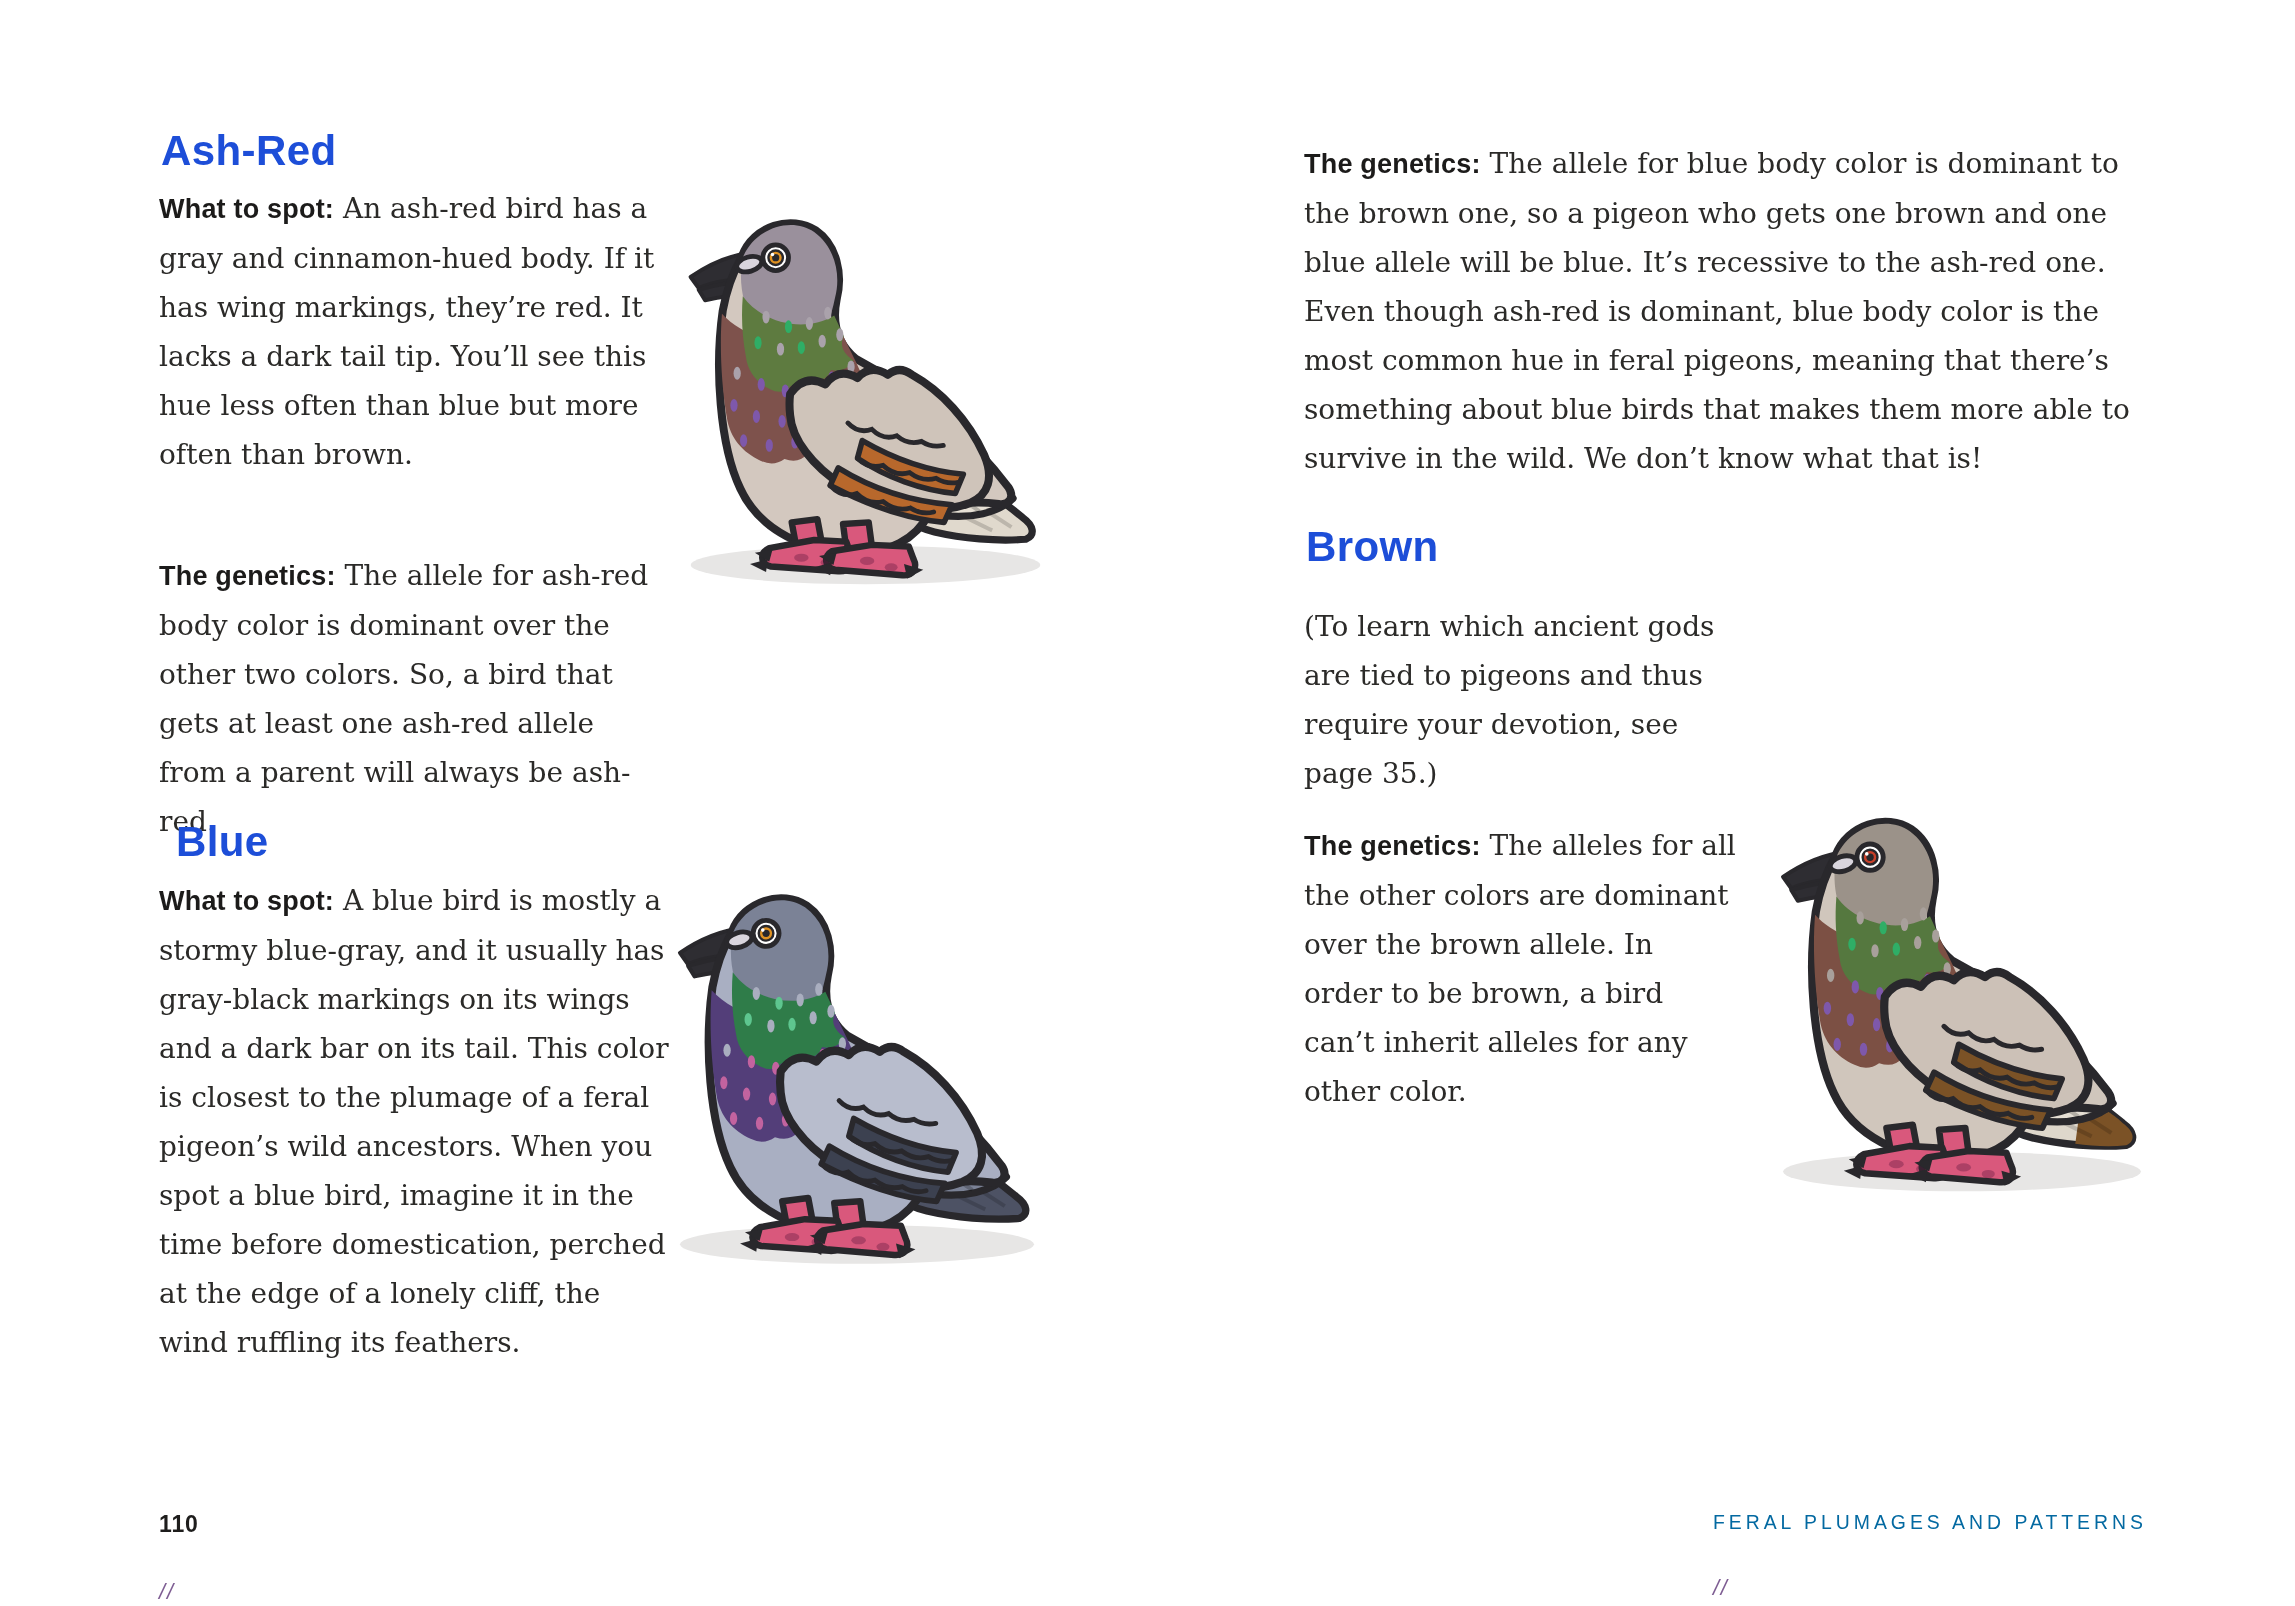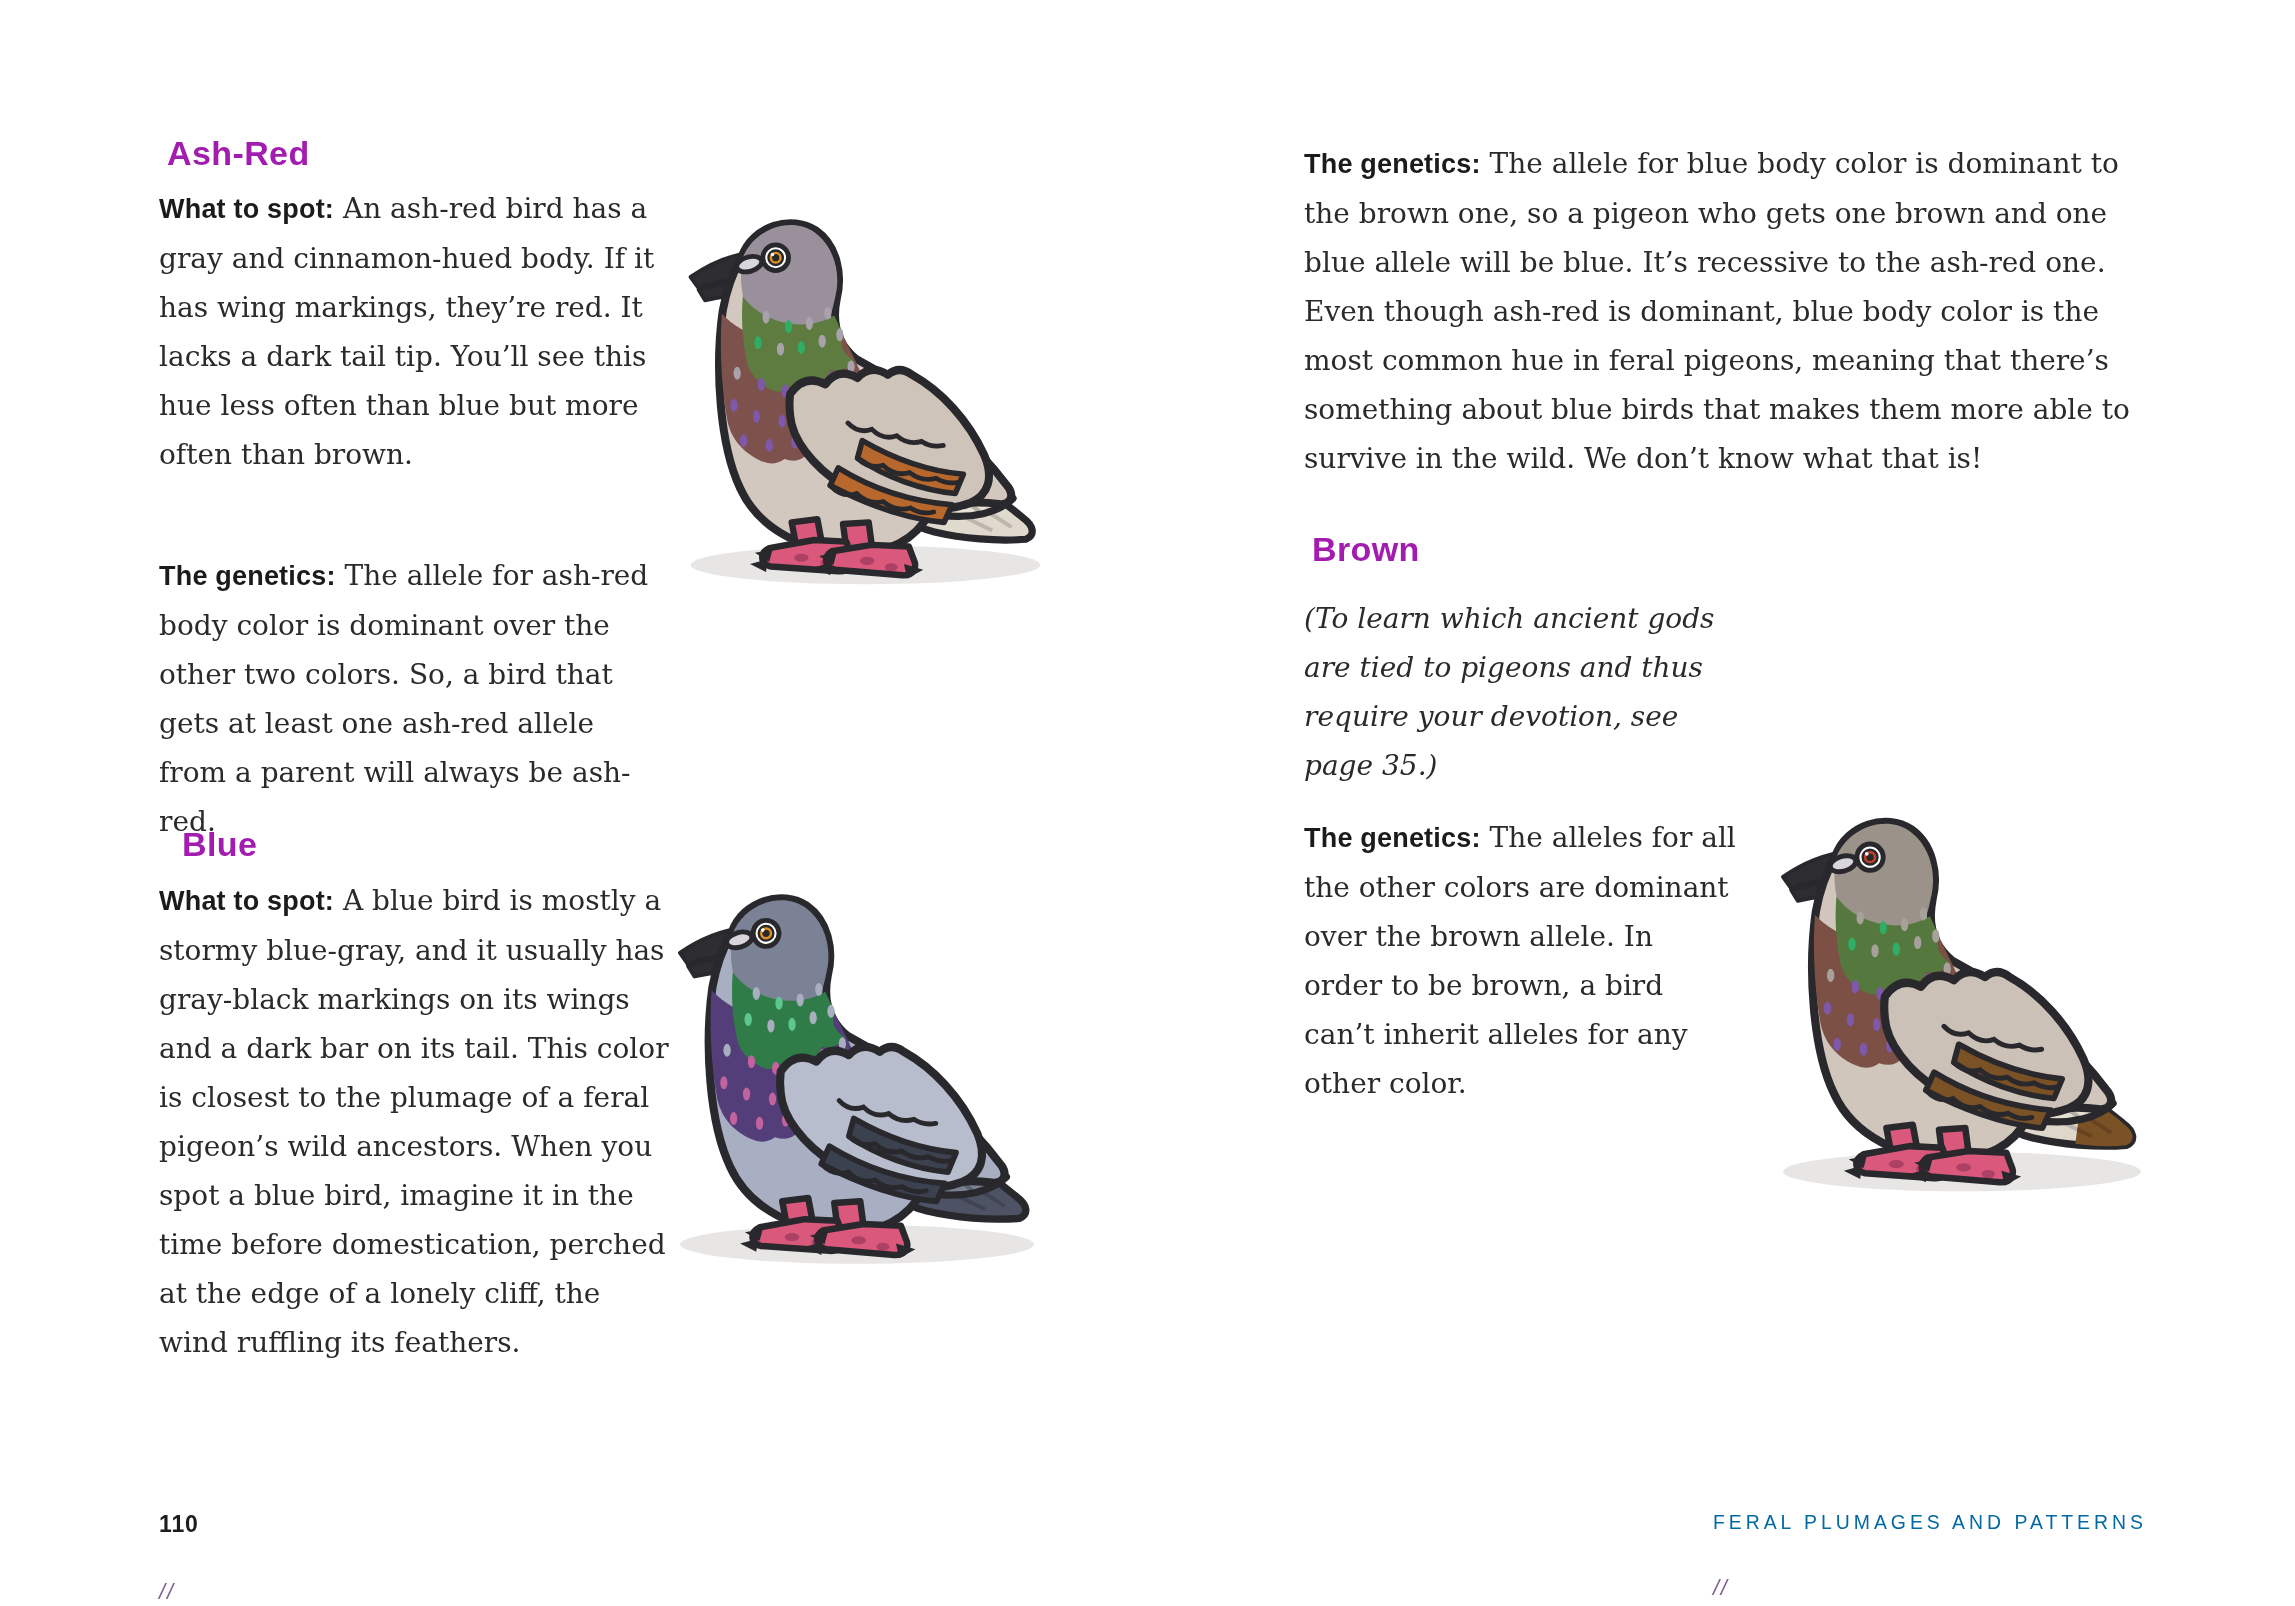--- a/index.html
+++ b/index.html
@@ -1,20 +1,20 @@
 <!DOCTYPE html>
 <html style="font-size:14px"><head>
 <meta charset="utf-8">
 <style>
   html,body{margin:0;padding:0;background:#ffffff;}
   .spread{position:relative;width:2295px;height:1607px;background:#ffffff;overflow:hidden;
           font-family:"DejaVu Serif", serif;color:#2b2a28;}
   .abs{position:absolute;}
-  h2.sec-head{margin:8px;font-family:"Liberation Sans", sans-serif;font-weight:700;
-              font-size:34px;line-height:1;color:#a21caf;letter-spacing:0.4px;}
+  h2.sec-head{margin:2px;font-family:"Liberation Sans", sans-serif;font-weight:700;
+              font-size:42px;line-height:1;color:#1d4ed8;letter-spacing:0.4px;}
   .para{font-size:28px;line-height:49px;color:#2b2a28;margin:0;}
   .para .lead{font-family:"Liberation Sans", sans-serif;font-weight:700;
               font-size:27px;color:#1c1b1a;letter-spacing:0.2px;}
   .para + .para{margin-top:23px;}
   .footer{font-family:"Liberation Sans", sans-serif;display:flex;align-items:baseline;gap:41px;flex-direction:column;}
   .footer .pgnum{font-weight:700;font-size:23px;color:#1e1d1c;letter-spacing:0.9px;}
   .footer .sep{font-size:22px;color:#7d5c92;font-style:italic;letter-spacing:1.8px;}
   .footer .ftitle{font-size:19.4px;font-weight:500;color:#0369a1;letter-spacing:4px;}
   .footer-right{justify-content:flex-end;}
 
@@ -173,21 +173,21 @@
 
     <h2 class="abs sec-head" style="left:1304px;top:524px;">Brown</h2>
 
     <div class="abs" style="left:1304px;top:586px;width:855px;">
 
       <svg class="pigeon pigeon-float pal-brown" width="394" height="411" viewBox="0 0 480 500">
         <use href="#pigeon"></use>
       </svg>
 
 
-      <p class="para" style="margin-top:8px;font-style:italic;"><span>(To learn which ancient gods are tied to pigeons and thus require your devotion, see page 35.)</span></p>
+      <p class="para" style="margin-top:16px;"><span>(To learn which ancient gods are tied to pigeons and thus require your devotion, see page 35.)</span></p>
 
       <p class="para"><b class="lead">The genetics:</b> <span>The alleles for all the other colors are dominant over the brown allele. In order to be brown, a bird can’t inherit alleles for any other color.</span></p>
     </div>
 
     <div class="abs footer footer-right" style="right:148px;top:1511px;margin-left:21px;">
       <span class="ftitle">FERAL PLUMAGES AND PATTERNS</span>
       <span class="sep">//</span>
       <span class="pgnum">111</span>
     </div>
   </section>

